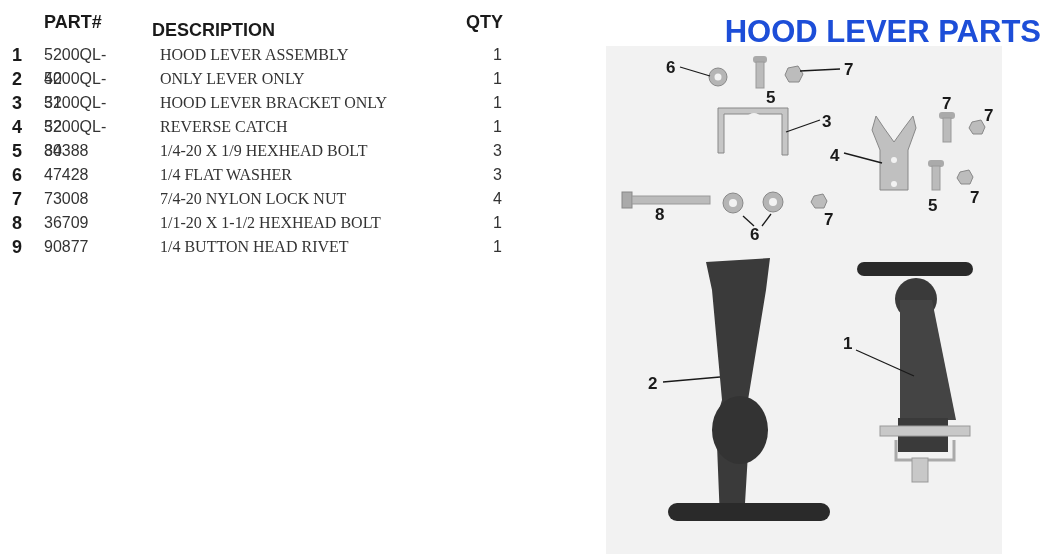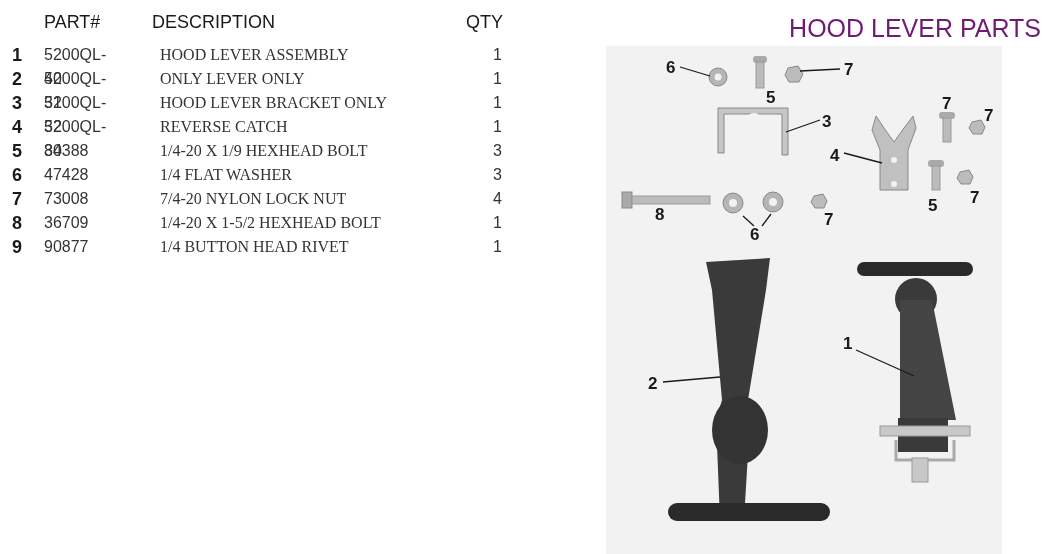--- a/index.html
+++ b/index.html
@@ -1,32 +1,32 @@
 <!DOCTYPE html>
 <html><head>
 <meta charset="utf-8">
 <style>
   html,body{margin:0;padding:0;background:#ffffff;}
   body{width:1055px;height:554px;position:relative;overflow:hidden;font-family:"Liberation Sans",sans-serif;color:#2a2a2a;}
-  .hdr{position:absolute;top:12px;font-weight:normal;font-size:18px;color:#1a1a1a;}
+  .hdr{position:absolute;top:12px;font-weight:bold;font-size:18px;color:#1a1a1a;}
   .row{position:absolute;left:0;height:24px;font-size:16px;line-height:24px;}
   .row .num{position:absolute;left:12px;font-weight:bold;font-size:18px;color:#1a1a1a;}
   .row .part{position:absolute;left:44px;color:#333;}
   .row .desc{position:absolute;left:160px;color:#333;white-space:nowrap;font-family:Liberation Serif, serif;}
   .row .qty{position:absolute;left:470px;width:32px;text-align:right;color:#333;}
-  .title{position:absolute;right:14px;top:14px;font-weight:normal;font-size:25px;color:#701a75;}
+  .title{position:absolute;right:14px;top:14px;font-weight:bold;font-size:31px;color:#1d4ed8;}
   .photo{position:absolute;left:606px;top:46px;width:396px;height:508px;background:#f2f2f2;}
   .callout{position:absolute;font-weight:bold;font-size:17px;color:#1a1a1a;}
   svg{position:absolute;left:0;top:0;}
 </style>
 </head>
 <body>
 
 <div class="hdr" style="left:44px;">PART#</div>
-<div class="hdr" style="left:152px;">DESCRIPTION</div>
+<div class="hdr" style="left:152px;margin-top:8px;">DESCRIPTION</div>
 <div class="hdr" style="left:466px;">QTY</div>
 
 <div>
   <div class="row" style="top:43px;">
       <span class="num">1</span>
       <span class="part">5200QL-40</span>
       <span class="desc">HOOD LEVER ASSEMBLY</span>
       <span class="qty">1</span>
     </div>
   <div class="row" style="top:67px;">
@@ -61,21 +61,21 @@
     </div>
   <div class="row" style="top:187px;">
       <span class="num">7</span>
       <span class="part">73008</span>
       <span class="desc">7/4-20 NYLON LOCK NUT</span>
       <span class="qty">4</span>
     </div>
   <div class="row" style="top:211px;">
       <span class="num">8</span>
       <span class="part">36709</span>
-      <span class="desc">1/4-20 X 1-5/2 HEXHEAD BOLT</span>
+      <span class="desc">1/1-20 X 1-1/2 HEXHEAD BOLT</span>
       <span class="qty">1</span>
     </div>
   <div class="row" style="top:235px;">
       <span class="num">9</span>
       <span class="part">90877</span>
       <span class="desc">1/4 BUTTON HEAD RIVET</span>
       <span class="qty">1</span>
     </div>
 </div>
 

